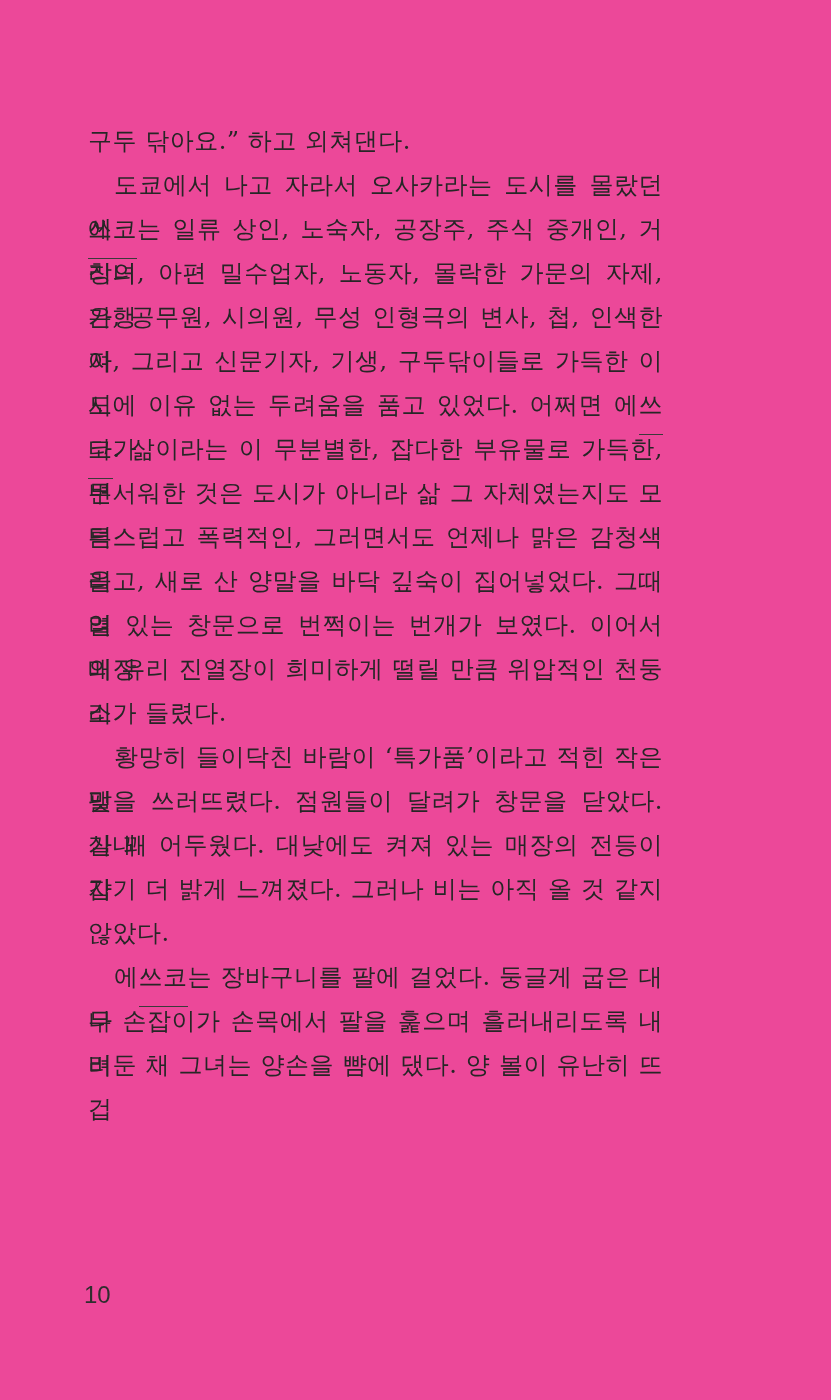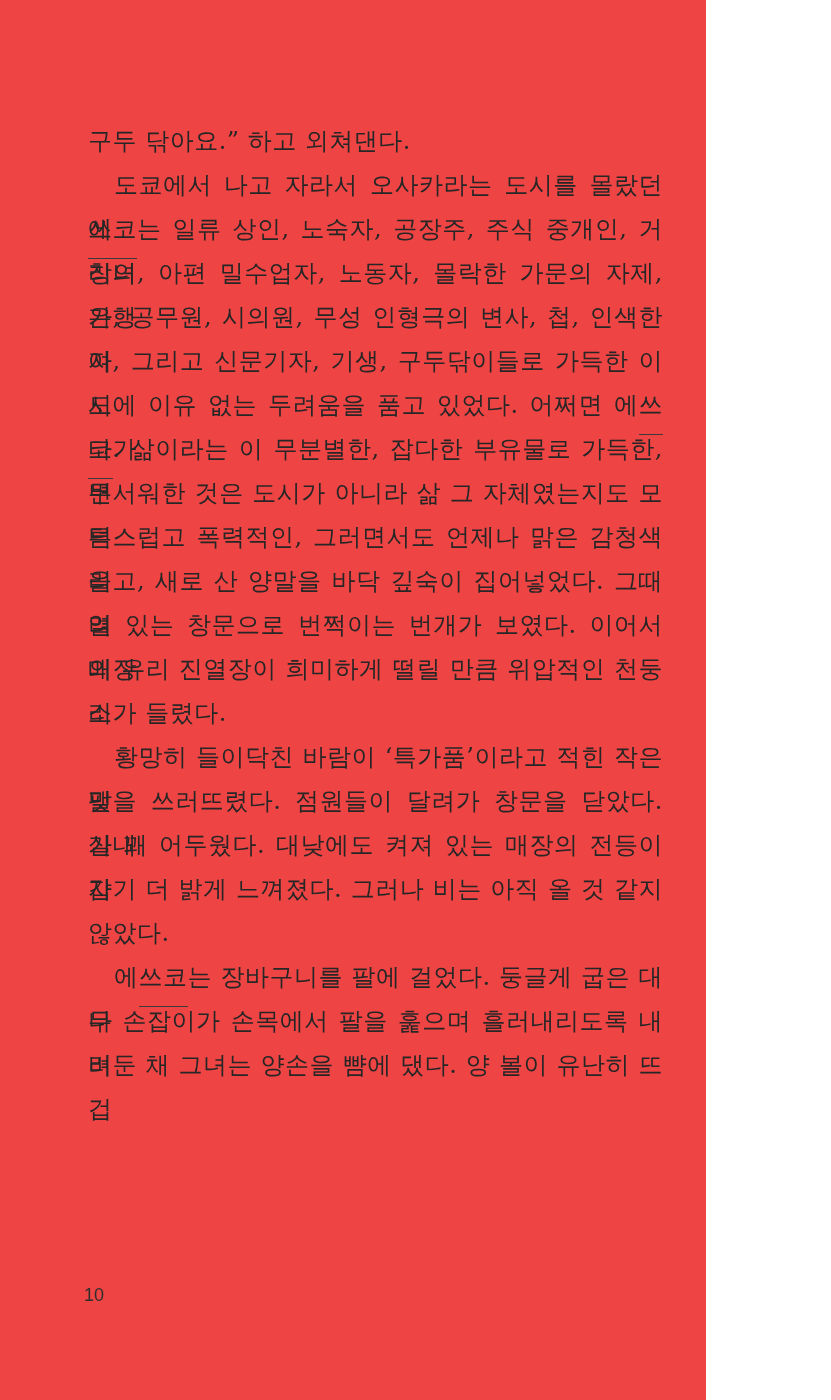--- a/index.html
+++ b/index.html
@@ -2,23 +2,23 @@
 <html lang="ko"><head>
 <meta charset="utf-8">
 <style>
   html, body {
     margin: 0;
     padding: 0;
     background: #ffffff;
   }
   .book-page {
     position: relative;
-    width: 706px;
+    width: 831px;
     height: 1400px;
-    background: #ef4444;
+    background: #ec4899;
     overflow: hidden;
     font-family: "DejaVu Serif", "Liberation Serif", serif;
     color: #262626;
   }
   .text-block {
     position: absolute;
     left: 88px;
     top: 119px;
     width: 575px;
   }
@@ -41,21 +41,21 @@
   }
   .emph {
     border-bottom: 1px solid #3a3a3a;
     padding-bottom: 15px;
   }
   .page-number {
     position: absolute;
     left: 84px;
     top: 1284px;
     font-family: "Liberation Sans", "DejaVu Sans", sans-serif;
-    font-size: 18px;
+    font-size: 24px;
     line-height: 22px;
     color: #2e2e2e;
   }
 </style>
 </head>
 <body>
 
 <div class="book-page">
   <div class="text-block">
     <div class="text-line para-end">구두 닦아요.” 하고 외쳐댄다.</div>

